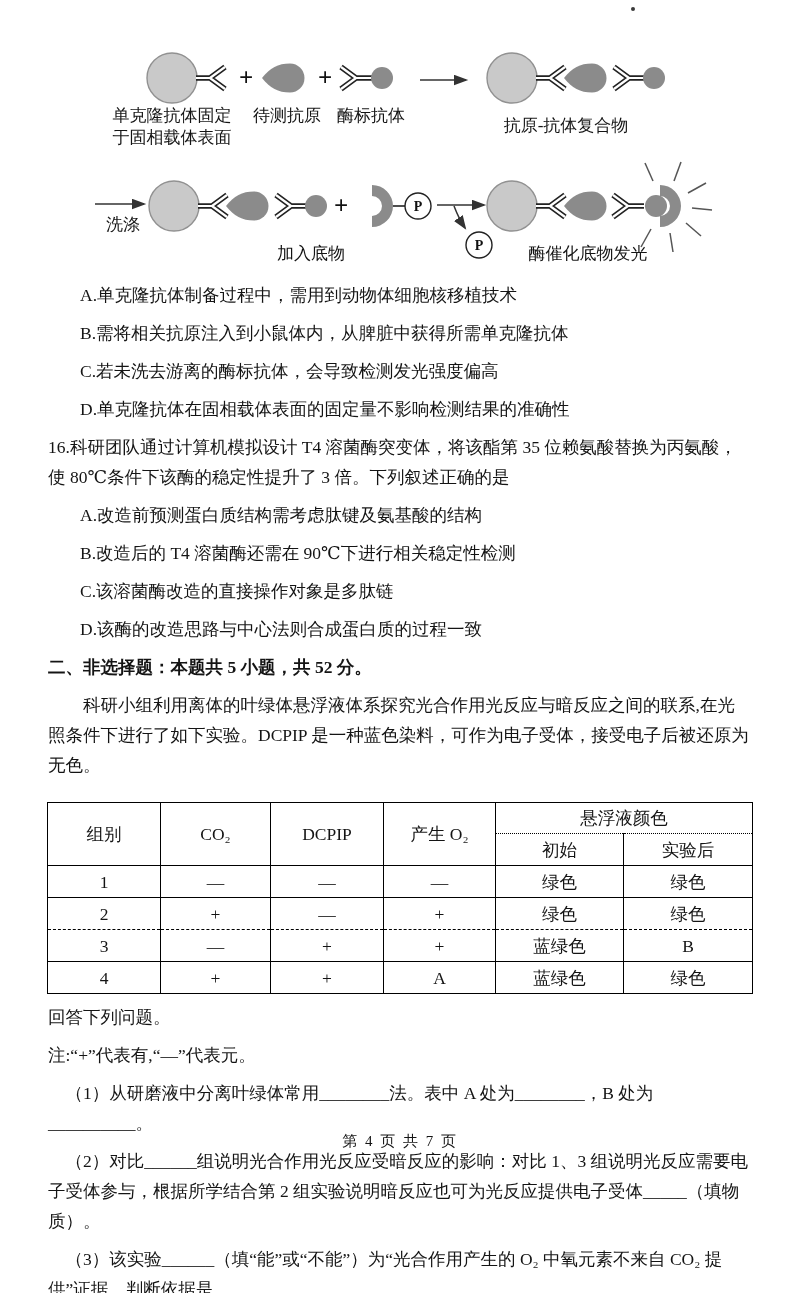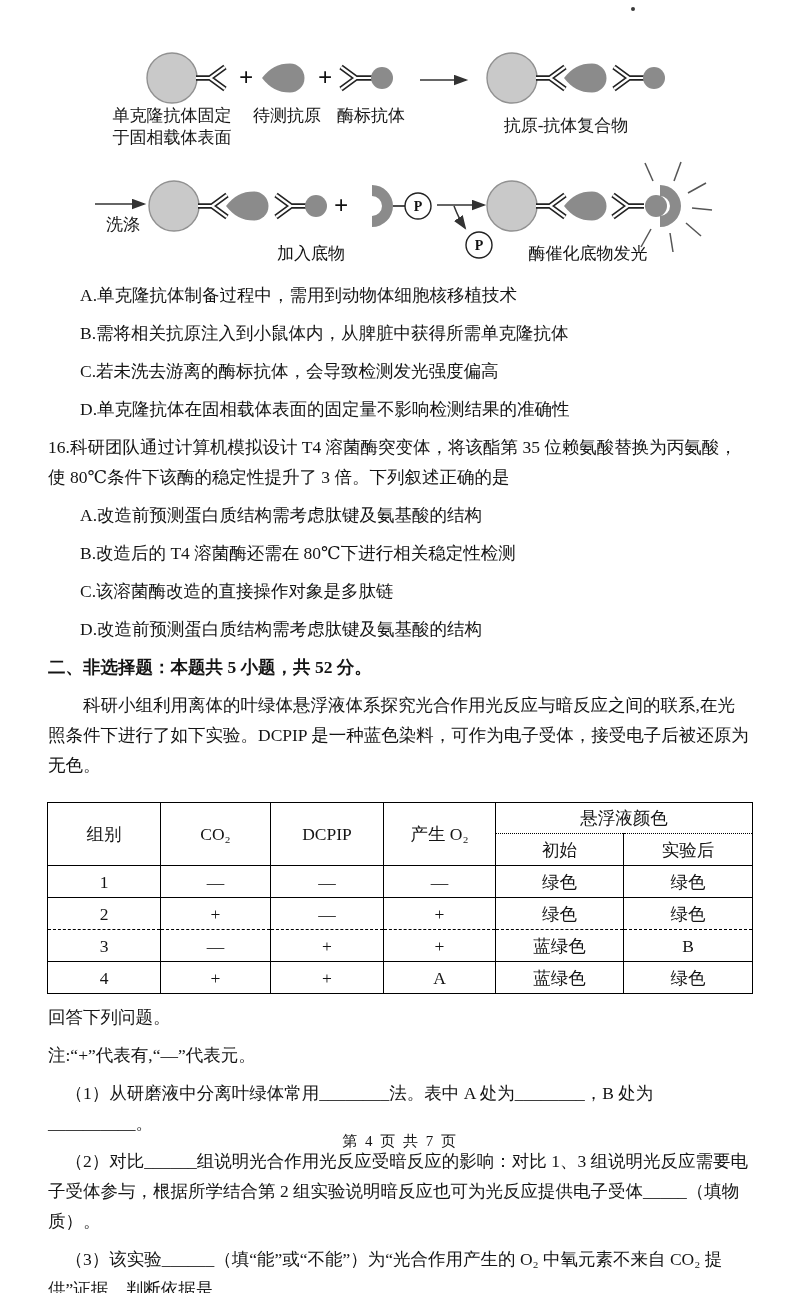--- a/index.html
+++ b/index.html
@@ -136,23 +136,23 @@
   </div>
 
   <div class="content">
     <p class="opt">A.单克隆抗体制备过程中，需用到动物体细胞核移植技术</p>
     <p class="opt">B.需将相关抗原注入到小鼠体内，从脾脏中获得所需单克隆抗体</p>
     <p class="opt">C.若未洗去游离的酶标抗体，会导致检测发光强度偏高</p>
     <p class="opt">D.单克隆抗体在固相载体表面的固定量不影响检测结果的准确性</p>
 
     <p>16.科研团队通过计算机模拟设计 T4 溶菌酶突变体，将该酯第 35 位赖氨酸替换为丙氨酸，使 80℃条件下该酶的稳定性提升了 3 倍。下列叙述正确的是</p>
     <p class="opt">A.改造前预测蛋白质结构需考虑肽键及氨基酸的结构</p>
-    <p class="opt">B.改造后的 T4 溶菌酶还需在 80℃下进行相关稳定性检测</p>
+    <p class="opt">B.改造后的 T4 溶菌酶还需在 90℃下进行相关稳定性检测</p>
     <p class="opt">C.该溶菌酶改造的直接操作对象是多肽链</p>
-    <p class="opt">D.改造前预测蛋白质结构需考虑肽键及氨基酸的结构</p>
+    <p class="opt">D.该酶的改造思路与中心法则合成蛋白质的过程一致</p>
 
     <p class="section-title">二、非选择题：本题共 5 小题，共 52 分。</p>
 
     <p class="indent2">科研小组利用离体的叶绿体悬浮液体系探究光合作用光反应与暗反应之间的联系,在光照条件下进行了如下实验。DCPIP 是一种蓝色染料，可作为电子受体，接受电子后被还原为无色。</p>
 
     <table>
       <colgroup>
         <col style="width:113px">
           <col style="width:110px">
           <col style="width:113px">

